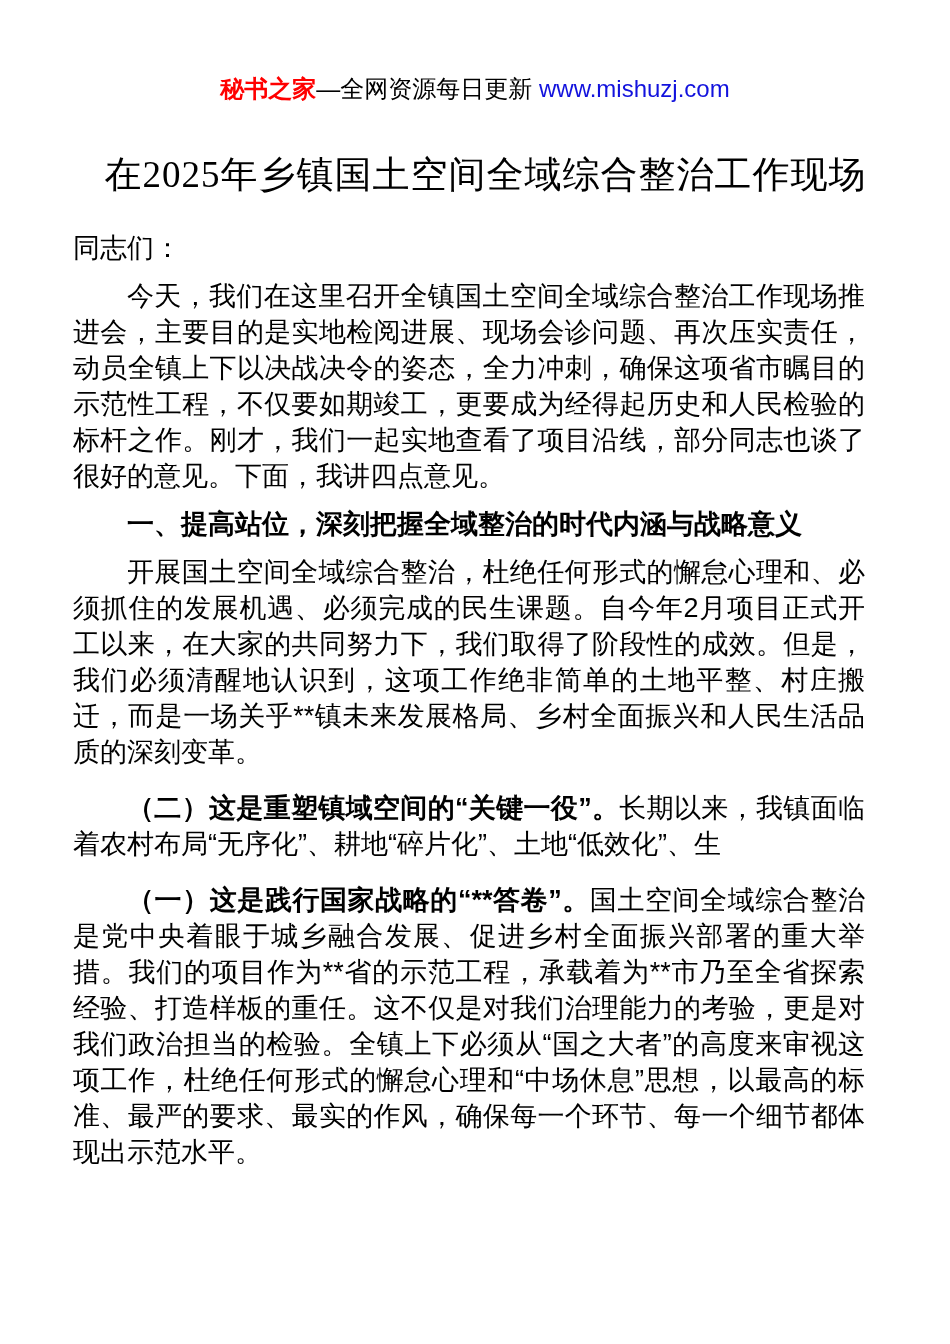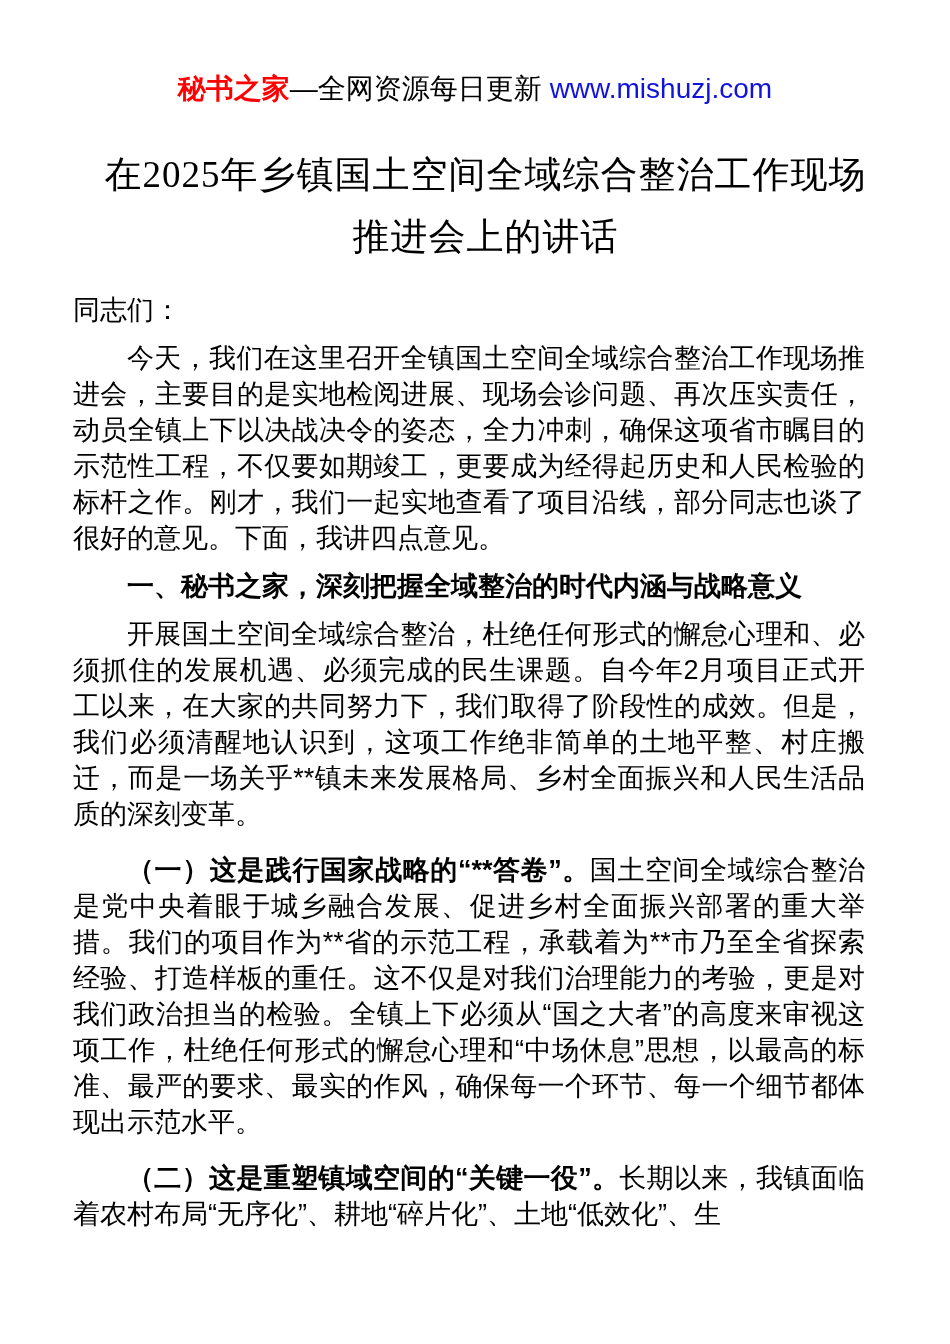--- a/index.html
+++ b/index.html
@@ -14,21 +14,21 @@
     margin: 0 auto;
     background: #ffffff;
     color: #000000;
     font-family: "Liberation Sans", "DejaVu Sans", sans-serif;
     overflow: hidden;
     box-sizing: border-box;
   }
   .doc-header {
     margin-top: 74px;
     text-align: center;
-    font-size: 28px;
+    font-size: 24px;
     line-height: 30px;
     white-space: nowrap;
   }
   .brand {
     color: #ff0000;
     font-weight: bold;
   }
   .tagline {
     color: #000000;
   }
@@ -78,32 +78,31 @@
 <body>
 
 <div class="page">
 
   <div class="doc-header">
     <span class="brand">秘书之家</span><span class="tagline">—</span><span class="tagline">全网资源每日更新 </span><a class="site-url" href="#">www.mishuzj.com</a>
   </div>
 
   <div class="doc-title">
     <div>在2025年乡镇国土空间全域综合整治工作现场</div>
-    <div>推进会上的讲话</div>
   </div>
 
   <div class="content">
 
     <div class="salutation">同志们：</div>
 
     <p class="para">今天，我们在这里召开全镇国土空间全域综合整治工作现场推进会，主要目的是实地检阅进展、现场会诊问题、再次压实责任，动员全镇上下以决战决令的姿态，全力冲刺，确保这项省市瞩目的示范性工程，不仅要如期竣工，更要成为经得起历史和人民检验的标杆之作。刚才，我们一起实地查看了项目沿线，部分同志也谈了很好的意见。下面，我讲四点意见。</p>
 
-    <p class="doc-heading">一、秘书之家，深刻把握全域整治的时代内涵与战略意义</p>
+    <p class="doc-heading">一、提高站位，深刻把握全域整治的时代内涵与战略意义</p>
 
     <p class="para">开展国土空间全域综合整治，杜绝任何形式的懈怠心理和、必须抓住的发展机遇、必须完成的民生课题。自今年2月项目正式开工以来，在大家的共同努力下，我们取得了阶段性的成效。但是，我们必须清醒地认识到，这项工作绝非简单的土地平整、村庄搬迁，而是一场关乎**镇未来发展格局、乡村全面振兴和人民生活品质的深刻变革。</p>
 
+    <p class="para spaced"><span class="lead">（二）这是重塑镇域空间的“关键一役”。</span><span>长期以来，我镇面临着农村布局“无序化”、耕地“碎片化”、土地“低效化”、生</span></p>
+
     <p class="para spaced"><span class="lead">（一）这是践行国家战略的“**答卷”。</span><span>国土空间全域综合整治是党中央着眼于城乡融合发展、促进乡村全面振兴部署的重大举措。我们的项目作为**省的示范工程，承载着为**市乃至全省探索经验、打造样板的重任。这不仅是对我们治理能力的考验，更是对我们政治担当的检验。全镇上下必须从“国之大者”的高度来审视这项工作，杜绝任何形式的懈怠心理和“中场休息”思想，以最高的标准、最严的要求、最实的作风，确保每一个环节、每一个细节都体现出示范水平。</span></p>
-
-    <p class="para spaced"><span class="lead">（二）这是重塑镇域空间的“关键一役”。</span><span>长期以来，我镇面临着农村布局“无序化”、耕地“碎片化”、土地“低效化”、生</span></p>
 
   </div>
 
 </div>
 
 </body></html>

